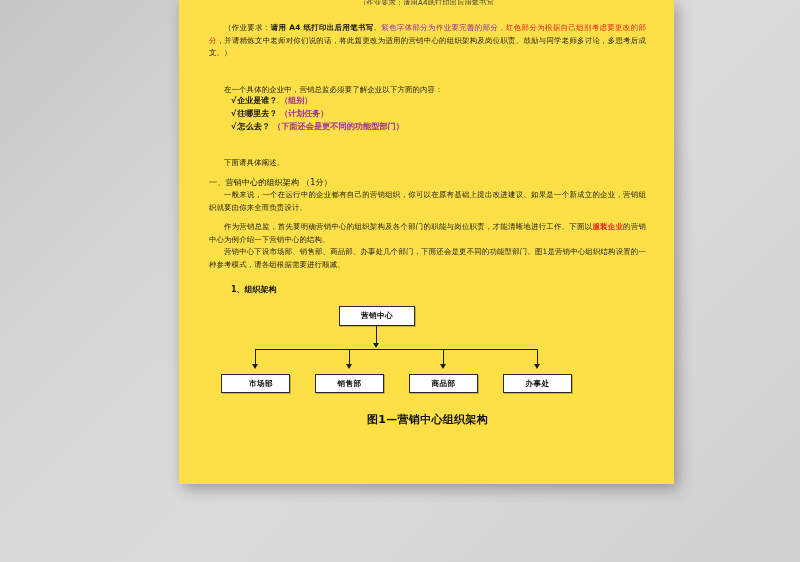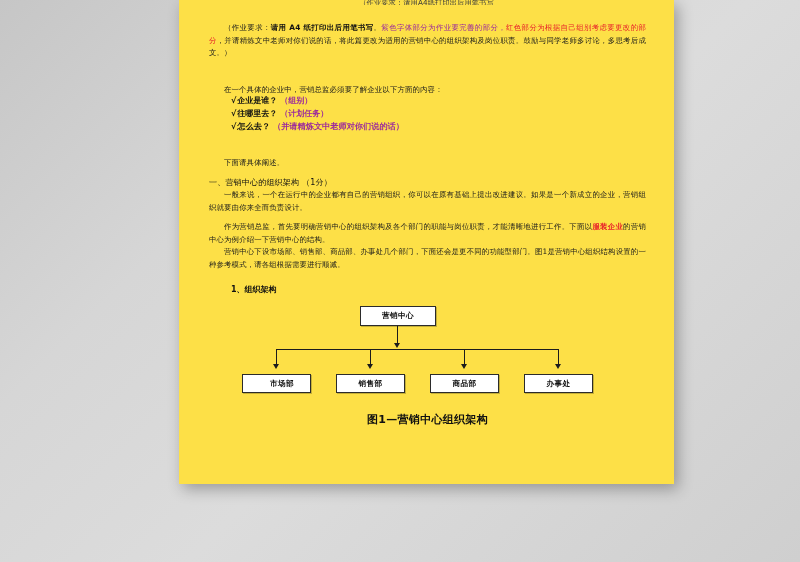--- a/index.html
+++ b/index.html
@@ -113,21 +113,21 @@
   }
   .sub-bold {
     font-weight: bold;
     font-size: 8px;
     color: #111;
   }
 
   
   .chart {
     position: absolute;
-    left: 45px;
+    left: 24px;
     top: 306px;
     width: 437px;
     height: 100px;
   }
   .node {
     position: absolute;
     box-sizing: border-box;
     border: 1.2px solid #2b2b2b;
     background: #ffffff;
     display: flex;
@@ -213,21 +213,21 @@
       <div class="check-row">
         <span class="check-mark">√</span><span>企业是谁？</span>
         <span class="purple-b">（组别）</span>
       </div>
       <div class="check-row">
         <span class="check-mark">√</span><span>往哪里去？</span>
         <span class="purple-b">（计划任务）</span>
       </div>
       <div class="check-row r3">
         <span class="check-mark">√</span><span>怎么去？</span>
-        <span class="purple-b">（并请精炼文中老师对你们说的话）</span>
+        <span class="purple-b">（下面还会是更不同的功能型部门）</span>
       </div>
     </div>
 
     <div class="blk doc-text para indent2" id="blk-elaborate">下面请具体阐述。</div>
 
     <div class="blk heading-bold" id="blk-heading1">一、营销中心的组织架构   （1分）</div>
 
     <div class="blk doc-text para indent2" id="blk-para1">一般来说，一个在运行中的企业都有自己的营销组织，你可以在原有基础上提出改进建议。如果是一个新成立的企业，营销组织就要由你来全而负责设计。</div>
 
     <div class="blk doc-text para indent2" id="blk-para2">

